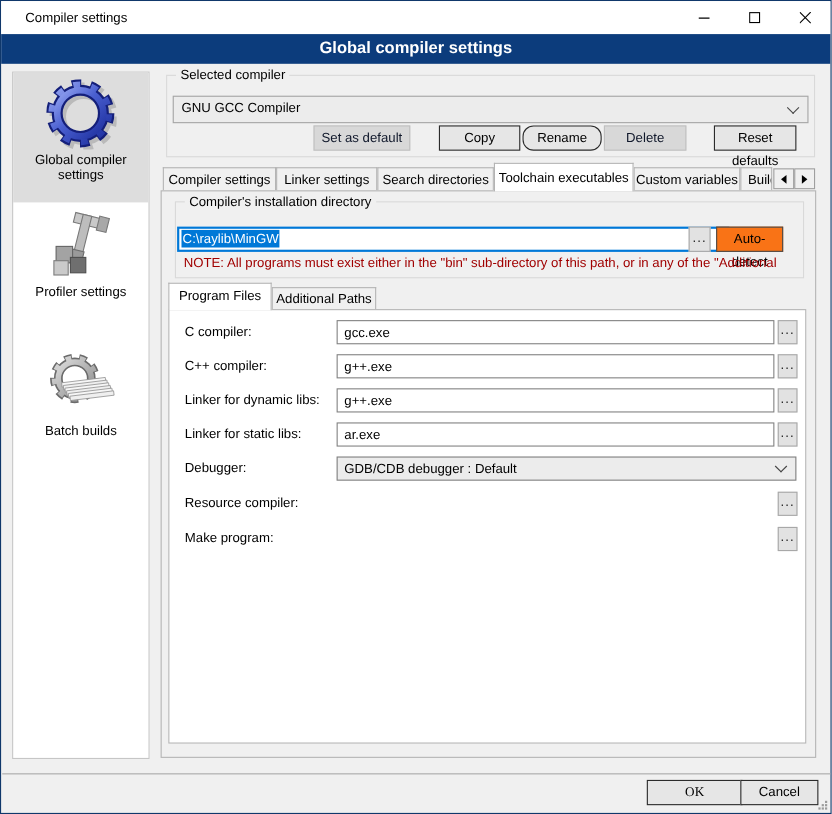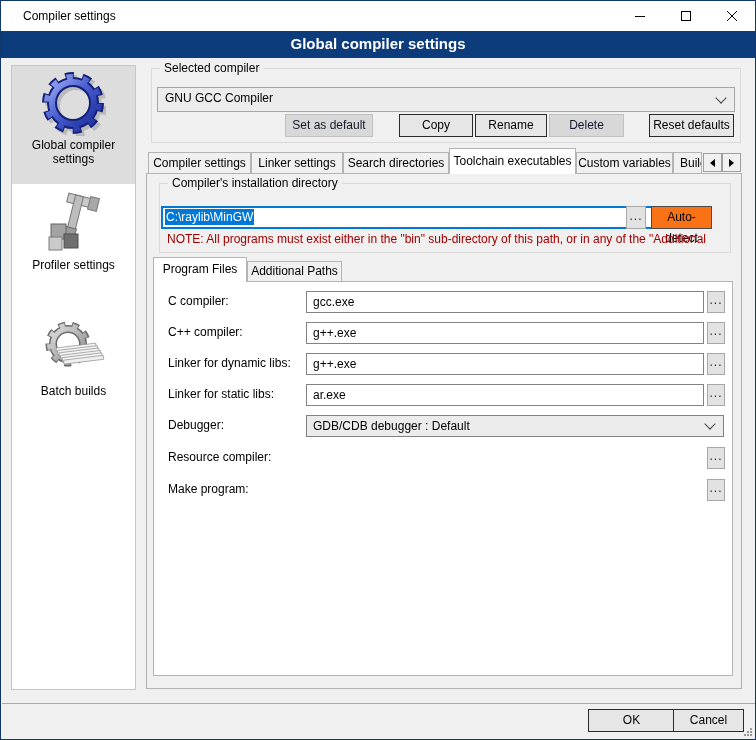--- a/index.html
+++ b/index.html
@@ -177,23 +177,23 @@
 
   <div class="groupbox" style="left:150px; top:67px; width:590px; height:75px;">
     <span class="groupbox-label">Selected compiler</span>
   </div>
   <div class="combo" style="left:156px; top:86px; width:578px; height:25px;">
     <span>GNU GCC Compiler</span>
     <span class="chev"></span>
   </div>
   <div class="btn btn-dis" style="left:284px; top:113px; width:88px;">Set as default</div>
   <div class="btn" style="left:398px; top:113px; width:74px;">Copy</div>
-  <div class="btn" style="left:474px; top:113px; width:72px;">Rename</div>
+  <div class="btn" style="left:474px; top:113px; width:72px;border-radius:10px;">Rename</div>
   <div class="btn btn-dis" style="left:548px; top:113px; width:75px;">Delete</div>
-  <div class="btn" style="left:648px; top:113px; width:85px;">Reset defaults</div>
+  <div class="btn" style="left:648px; top:113px; width:75px;">Reset defaults</div>
 
   <div class="tab tab-inactive" style="left:147px; width:103px;">Compiler settings</div>
   <div class="tab tab-inactive" style="left:250px; width:92px;">Linker settings</div>
   <div class="tab tab-inactive" style="left:342px; width:106px;">Search directories</div>
   <div class="tab tab-active" style="left:448px; width:127px;">Toolchain executables</div>
   <div class="tab tab-inactive" style="left:575px; width:97px;">Custom variables</div>
   <div class="tab tab-inactive" style="left:672px; width:29px; text-align:left; padding-left:6px;">Build options</div>
   <div class="tab-arrow" style="left:702px;">
       <span class="tri-l"></span>
     </div>
@@ -256,21 +256,21 @@
     </div>
 
     <div class="frow" style="top:197px;">
       <span class="flabel">Make program:</span>
       <div class="mini-btn fbrowse">...</div>
     </div>
 
   </div>
 
   <div class="footer-line"></div>
-  <div class="btn" style="left:587px; top:708px; width:87px;">OK</div>
+  <div class="btn" style="left:587px; top:708px; width:87px;font-family:Liberation Serif, serif;">OK</div>
   <div class="btn" style="left:672px; top:708px; width:71px;">Cancel</div>
   <svg class="grip" width="10" height="10">
     <g fill="#9b9b9b">
       <rect x="7" y="1" width="2" height="2"></rect>
         <rect x="7" y="4" width="2" height="2"></rect>
         <rect x="7" y="7" width="2" height="2"></rect>
       <rect x="4" y="4" width="2" height="2"></rect>
         <rect x="4" y="7" width="2" height="2"></rect>
         <rect x="1" y="7" width="2" height="2"></rect>
     </g>

